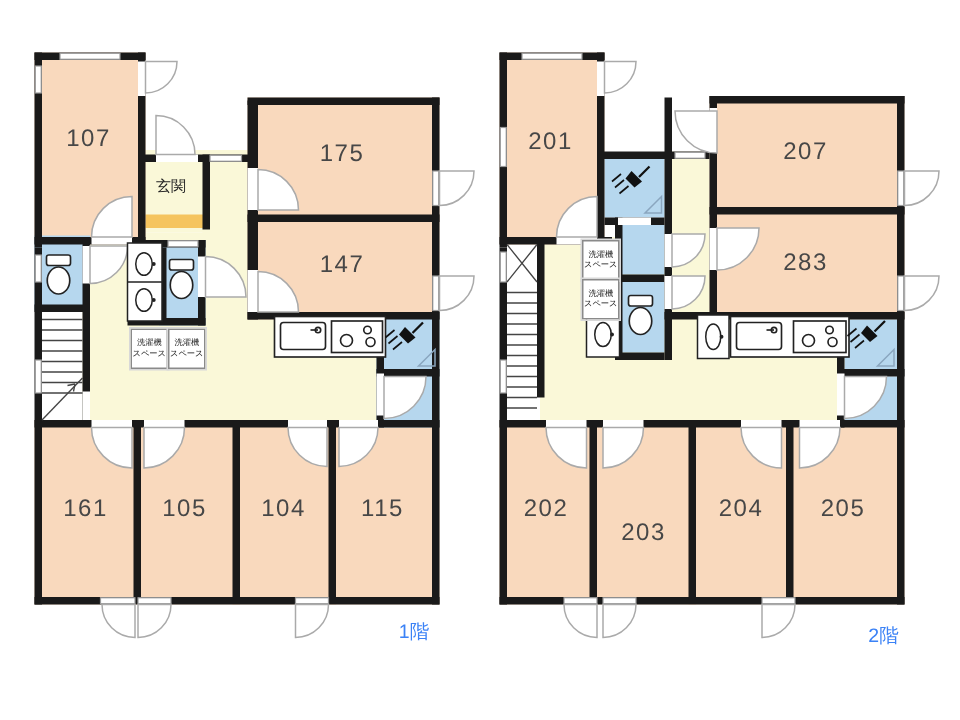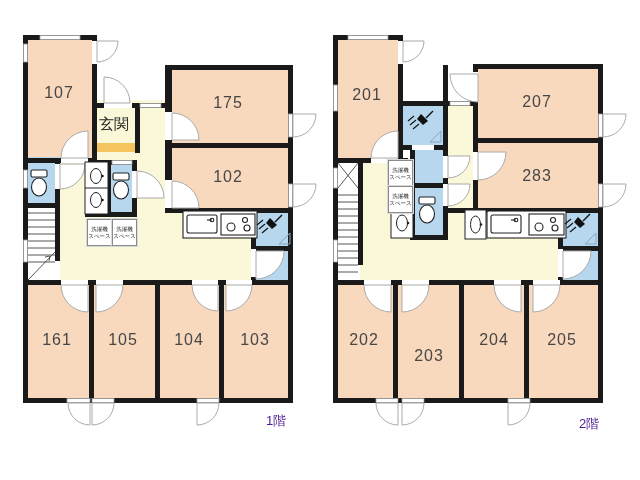--- a/index.html
+++ b/index.html
@@ -1,22 +1,22 @@
 <!DOCTYPE html>
 <html><head>
 <meta charset="utf-8">
 <style>
   html,body{margin:0;padding:0;background:#fff;}
   #canvas{position:relative;width:636px;height:480px;background:#ffffff;overflow:hidden;
           font-family:"Liberation Sans","DejaVu Sans",sans-serif;}
   #plan-svg{position:absolute;left:0;top:0;}
   .lbl{position:absolute;transform:translate(-50%,-50%);color:#474747;font-size:16px;
        letter-spacing:1px;white-space:nowrap;}
-  .lbl-small{position:absolute;transform:translate(-50%,-50%);color:#222;font-size:15px;white-space:nowrap;}
-  .lbl-floor{position:absolute;transform:translate(-50%,-50%);color:#4c1d95;font-size:13px;white-space:nowrap;}
+  .lbl-small{position:absolute;transform:translate(-50%,-50%);color:#222;font-size:10px;white-space:nowrap;}
+  .lbl-floor{position:absolute;transform:translate(-50%,-50%);color:#3b82f6;font-size:13px;white-space:nowrap;}
   .laundry{position:absolute;box-sizing:border-box;width:25px;height:27px;background:#fff;
            border:1px solid #8a8a8a;outline:1px solid #d8d8d8;text-align:center;
            font-size:5.5px;line-height:1.25;color:#222;padding-top:6px;}
 </style>
 </head>
 <body>
 
 <div id="canvas">
 
 <svg id="plan-svg" width="640" height="480" viewBox="0 0 640 480">
@@ -326,25 +326,25 @@
             <line x1="-13" y1="-1" x2="-7" y2="-6"></line>
       </g>
     </g>
     <path d="M441,142 L430,142 L441,131 Z" fill="none" stroke="#8aa6bf" stroke-width="1"></path>
     <path d="M596,244 L585,244 L596,233 Z" fill="none" stroke="#8aa6bf" stroke-width="1"></path>
   </g>
 </svg>
 
 <div class="lbl" style="left:59px;top:93px">107</div>
 <div class="lbl" style="left:228px;top:103px">175</div>
-<div class="lbl" style="left:228px;top:177px">102</div>
+<div class="lbl" style="left:228px;top:177px">147</div>
 <div class="lbl" style="left:57px;top:340px">161</div>
 <div class="lbl" style="left:123px;top:340px">105</div>
 <div class="lbl" style="left:189px;top:340px">104</div>
-<div class="lbl" style="left:255px;top:340px">103</div>
+<div class="lbl" style="left:255px;top:340px">115</div>
 <div class="lbl-small" style="left:114px;top:124px">玄関</div>
 <div class="laundry" style="left:87px;top:219px">
   <div>洗濯機</div>
   <div>スペース</div>
 </div>
 <div class="laundry" style="left:112px;top:219px">
   <div>洗濯機</div>
   <div>スペース</div>
 </div>
 <div class="lbl-floor" style="left:276px;top:421px">1階</div>

